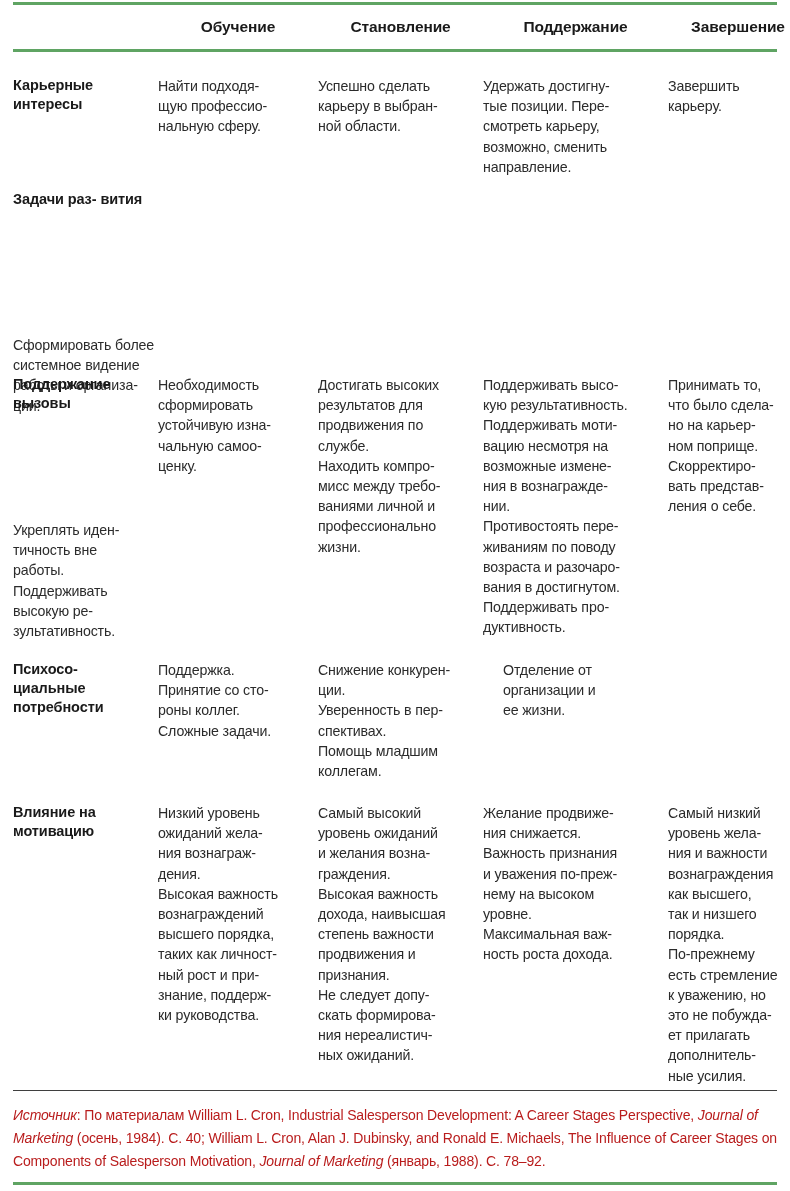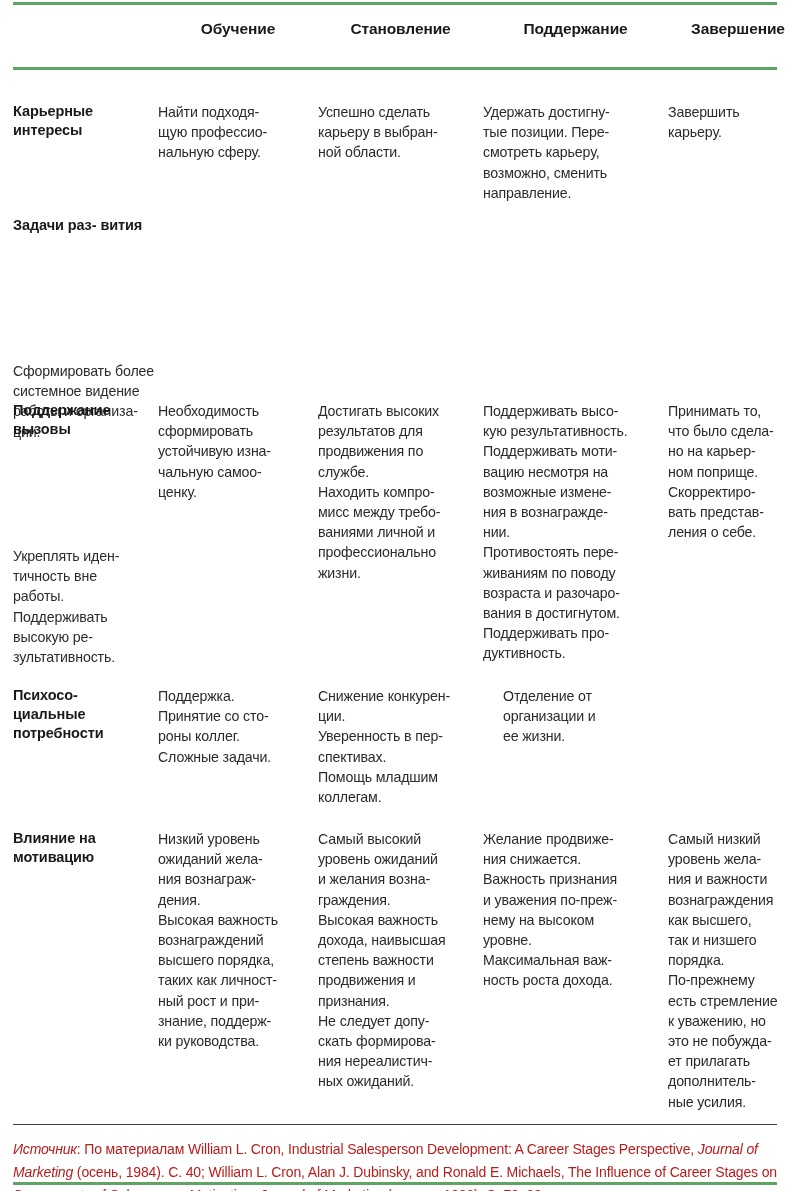--- a/index.html
+++ b/index.html
@@ -38,40 +38,41 @@
     height: 1px;
     background: #3f3f3f;
     width: 764px;
     margin: 0 auto;
   }
 
   
   .thead {
     display: flex;
     width: 764px;
-    margin: 15px auto;
-    height: 32px;
+    margin: 0 auto;
+    height: 44px;
+    align-items: center;
   }
   .th-spacer { width: 145px; flex: 0 0 145px; }
   .th {
     font-weight: bold;
     font-size: 15.5px;
     text-align: center;
     color: #1a1a1a;
     letter-spacing: -0.1px;
   }
   .th.c1 { flex: 0 0 160px; }
   .th.c2 { flex: 0 0 165px; }
   .th.c3 { flex: 0 0 185px; }
   .th.c4 { flex: 0 0 auto; width: 140px; }
 
   
   .tbody {
     width: 764px;
-    margin: 8px auto;
+    margin: 0 auto;
     padding-top: 24px;
   }
   .trow {
     display: flex;
     align-items: flex-start;
   }
   .row-label {
     flex: 0 0 145px;
     font-weight: bold;
     font-size: 14.5px;

